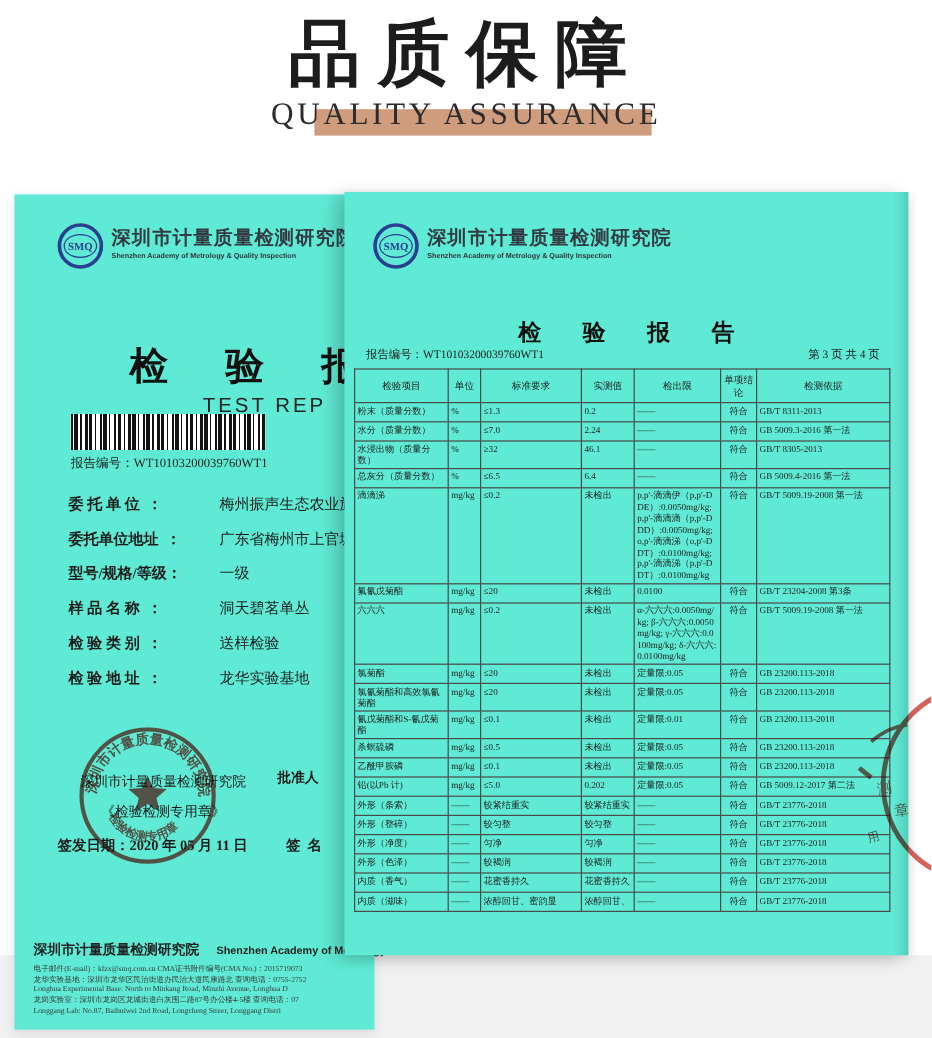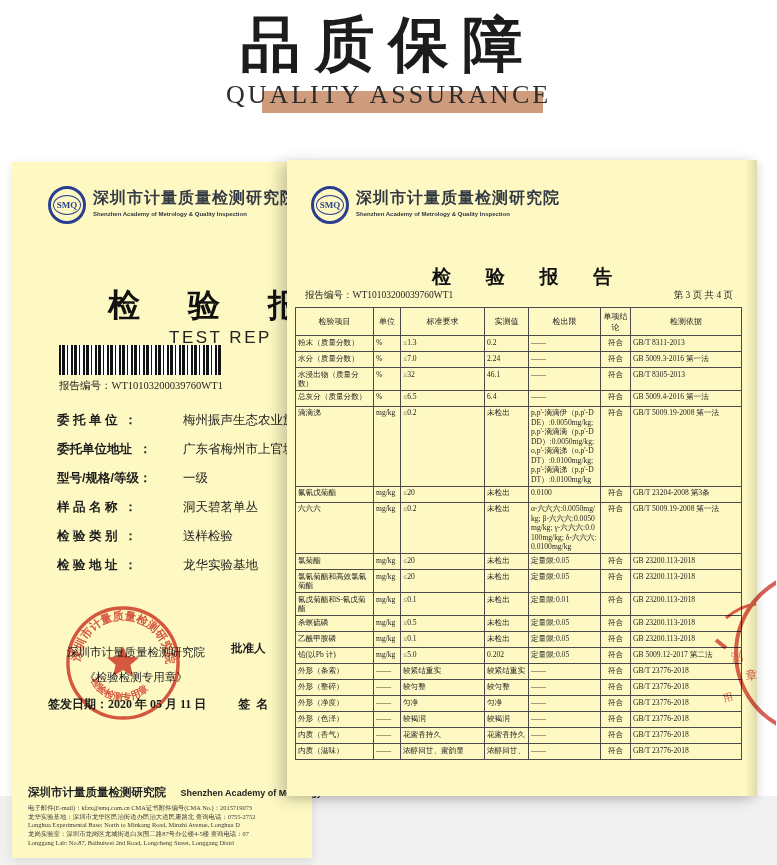--- a/index.html
+++ b/index.html
@@ -13,21 +13,21 @@
   
   .qa-header{position:absolute;top:12px;left:0;width:777px;text-align:center;z-index:5;}
   .qa-title{font-family:"Liberation Serif","DejaVu Serif",serif;font-size:60px;font-weight:bold;
             color:#1c1c1c;letter-spacing:14px;line-height:1.1;}
   .qa-sub-wrap{position:relative;display:inline-block;margin-top:2px;}
   .qa-bar{position:absolute;left:36px;right:8px;top:11px;height:22px;background:#cf9c7d;z-index:0;}
   .qa-sub{position:relative;z-index:1;font-family:"Liberation Serif","DejaVu Serif",serif;
           font-size:26px;color:#2c2c2c;letter-spacing:3px;}
 
   
-  .doc{position:absolute;background:#fef9c3;}
+  .doc{position:absolute;background:#5eead4;}
   .org-header{position:absolute;display:flex;align-items:flex-start;}
   .smq-logo{width:38px;height:38px;border:3px solid #2a3f8f;border-radius:50%;
             display:flex;align-items:center;justify-content:center;box-sizing:border-box;flex:0 0 auto;}
   .smq-inner{border:1.5px solid #2a3f8f;border-radius:50%;width:26px;height:18px;
              display:flex;align-items:center;justify-content:center;
              font-family:"Liberation Serif",serif;font-size:9px;font-weight:bold;color:#2a3f8f;}
   .org-names{margin-left:7px;padding-top:2px;}
   .org-cn{font-size:16px;font-weight:bold;color:#333a44;letter-spacing:1px;white-space:nowrap;}
   .org-en{font-size:6px;font-weight:bold;color:#30363f;white-space:nowrap;margin-top:2px;}
 
@@ -36,21 +36,21 @@
   .doc-left .org-header{left:36px;top:24px;}
   .l-title{position:absolute;left:96px;top:122px;font-family:"Liberation Serif",serif;
            font-size:32px;font-weight:bold;color:#111;letter-spacing:20px;white-space:nowrap;}
   .l-subtitle{position:absolute;left:157px;top:166px;font-size:17px;font-weight:normal;
               letter-spacing:2.5px;color:#222;white-space:nowrap;}
   .barcode{position:absolute;left:47px;top:183px;width:162px;height:30px;
            background:repeating-linear-gradient(90deg,#111 0 2px,#fff 2px 3px,#111 3px 6px,#fff 6px 8px,#111 8px 9px,#fff 9px 12px);}
   .l-reportno{position:absolute;left:47px;top:217px;font-family:"Liberation Serif",serif;
               font-size:10.5px;color:#1d1d1d;white-space:nowrap;}
   .l-fields{position:absolute;left:45px;top:250px;width:250px;}
-  .field-row{display:flex;margin-bottom:12px;font-family:Liberation Sans, sans-serif;}
+  .field-row{display:flex;margin-bottom:12px;font-family:Liberation Serif, serif;}
   .field-label{width:126px;font-size:12.5px;font-weight:bold;color:#1c1c1c;white-space:pre;flex:0 0 auto;}
   .field-value{font-size:12.5px;color:#1c1c1c;white-space:nowrap;}
   .stamp-text{position:absolute;left:8px;top:478px;width:232px;text-align:center;
               font-family:"Liberation Serif",serif;font-size:11.5px;color:#1c1c1c;line-height:2.2;}
   .approver{position:absolute;left:219px;top:479px;font-family:"Liberation Serif",serif;
             font-size:11.5px;font-weight:bold;color:#1c1c1c;white-space:nowrap;}
   .seal{position:absolute;left:52px;top:442px;color:#cf3b32;opacity:.85;mix-blend-mode:multiply;}
   .issue-line{position:absolute;left:36px;top:534px;width:260px;display:flex;
               font-family:Liberation Serif, serif;font-size:12px;font-weight:bold;color:#1c1c1c;}
   .issue-line .sign{margin-left:32px;white-space:pre;}

